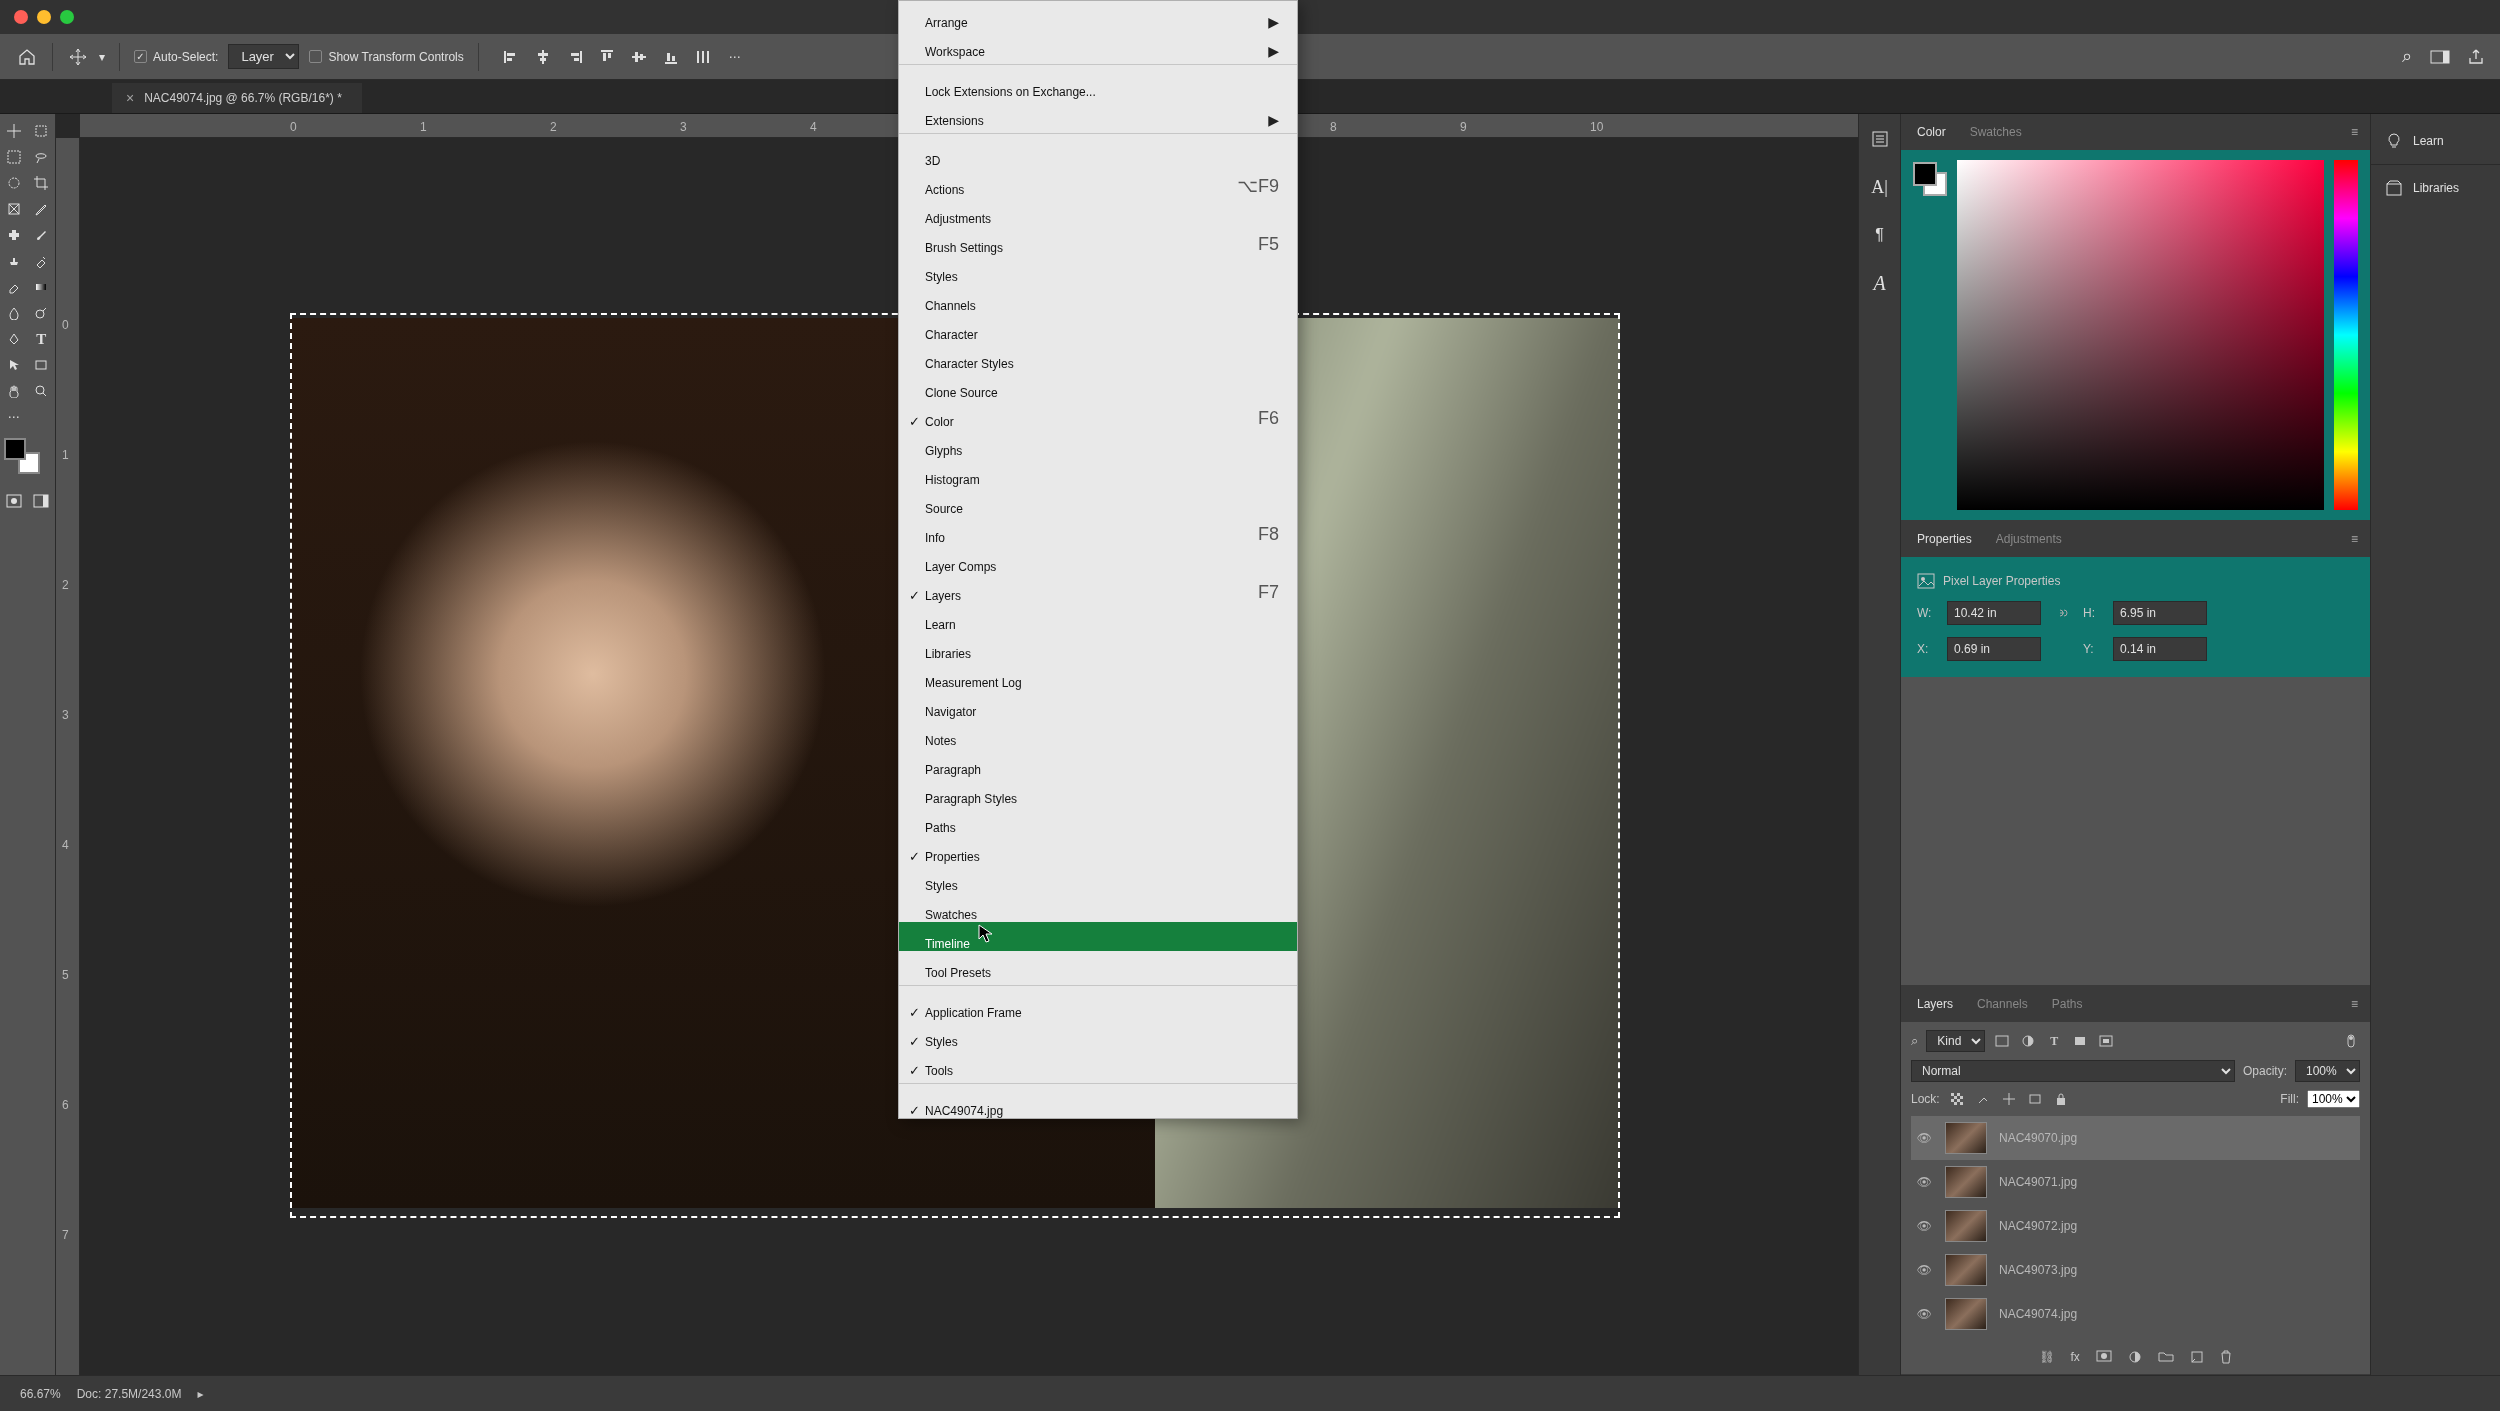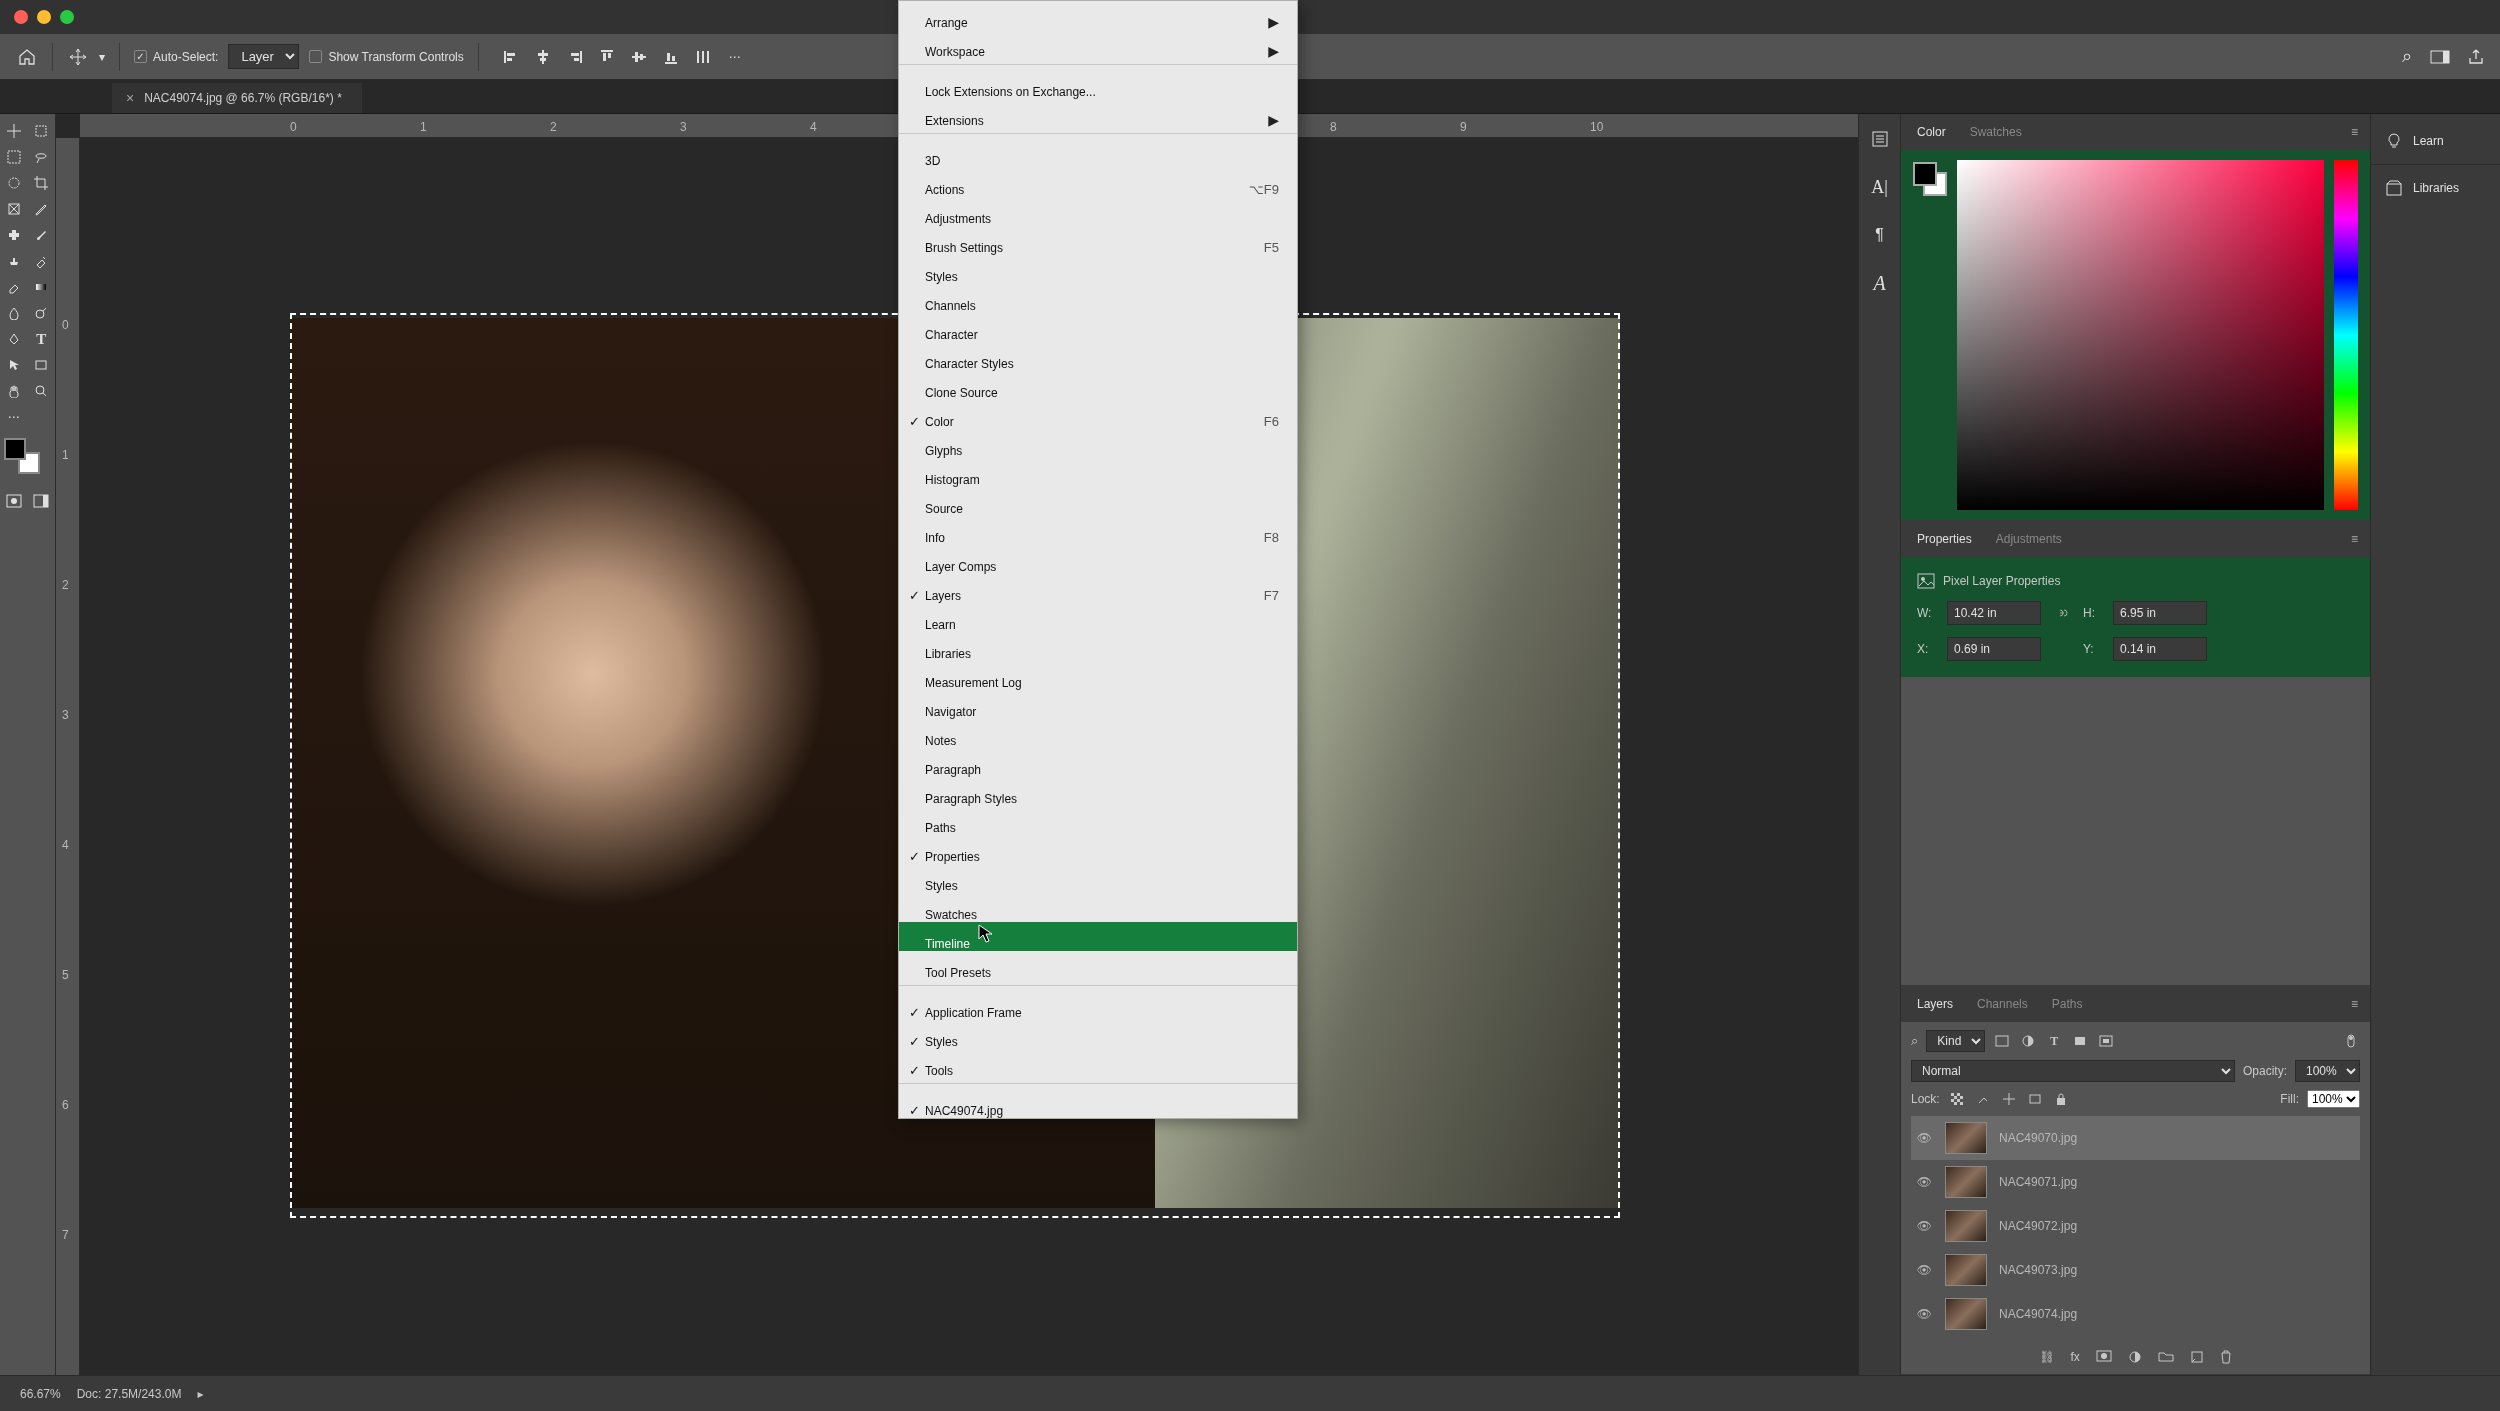--- a/index.html
+++ b/index.html
@@ -58,21 +58,21 @@
 
 .rightpanels { width: 642px; display: flex; }
 .iconrail { width: 42px; background: #3a3a3a; border-left: 1px solid #2a2a2a; display: flex; flex-direction: column; align-items: center; padding-top: 10px; gap: 18px; color: #e0e0e0; }
 .railbtn { width: 30px; height: 30px; display:flex; align-items:center; justify-content:center; cursor:pointer; }
 .panelcol { flex: 1; background: #535353; display: flex; flex-direction: column; border-left: 1px solid #2a2a2a; }
 .panel { border-bottom: 1px solid #3a3a3a; display: flex; flex-direction: column; }
 .panel-tabs { height: 36px; background: #3a3a3a; display: flex; align-items: center; padding: 0 12px; gap: 16px; position: relative; }
 .panel-tabs .ptab { font-size: 12px; color: #888; cursor: pointer; padding: 0 4px; }
 .panel-tabs .ptab.active { color: #e0e0e0; }
 .panel-tabs .menu-icon { margin-left: auto; color: #aaa; cursor: pointer; }
-.panel-body { background: #14532d; padding: 10px 12px; }
+.panel-body { background: #0f766e; padding: 10px 12px; }
 
 
 .color-body { display: flex; gap: 10px; align-items: flex-start; }
 .color-swatches-mini { width: 34px; height: 34px; position: relative; margin-top: 2px; }
 .color-swatches-mini .fg { position: absolute; width: 24px; height: 24px; background: #000; border: 2px solid #aaa; top:0; left:0; }
 .color-swatches-mini .bg { position: absolute; width: 24px; height: 24px; background: #fff; border: 2px solid #aaa; bottom:0; right:0; }
 .color-field { flex: 1; height: 350px; background: linear-gradient(to right, #fff, #ff0040); position: relative; }
 .color-field::after { content:''; position:absolute; inset:0; background: linear-gradient(to bottom, rgba(0,0,0,0), #000); }
 .hue-strip { width: 24px; height: 350px; background: linear-gradient(to bottom, #f00, #f0f, #00f, #0ff, #0f0, #ff0, #f00); }
 
@@ -99,21 +99,21 @@
 .farrail { width: 130px; background:#3a3a3a; border-left:1px solid #2a2a2a; display:flex; flex-direction:column; padding-top:8px; }
 .farrail .railitem { display:flex; align-items:center; gap:10px; padding:10px 14px; color:#e0e0e0; cursor:pointer; }
 
 
 .statusbar { height: 36px; background: #3a3a3a; display: flex; align-items: center; padding: 0 20px; gap: 16px; font-size: 12px; color: #c8c8c8; border-top: 1px solid #2a2a2a; }
 
 
 .dropdown { position: absolute; left: 898px; top: 0; width: 400px; background: #e9e9e9; border: 1px solid #b0b0b0; box-shadow: 4px 4px 14px rgba(0,0,0,0.35); z-index: 5000; }
 .dd-item { display: flex; align-items: flex-end; height: 29px; padding: 0 18px 0 26px; font-size: 15px; color: #111; cursor: default; position: relative; }
 .dd-item .check { position: absolute; left: 10px; font-size: 13px; color: #111; }
-.dd-item .shortcut { margin-left: auto; font-size: 13px; color: #555; }
+.dd-item .shortcut { margin-left: auto; font-size: 18px; color: #555; }
 .dd-item .sub-arrow { margin-left: auto; font-size: 14px; color: #222; }
 .dd-item.hl { background: #15803d; color: #fff; }
 .dd-sep { height: 1px; background: #c6c6c6; margin: 5px 0; }
 
 
 .cursor { position:absolute; z-index:6000; width:14px; height:20px; }
 
 svg { display:block; }
 </style>
 </head>

